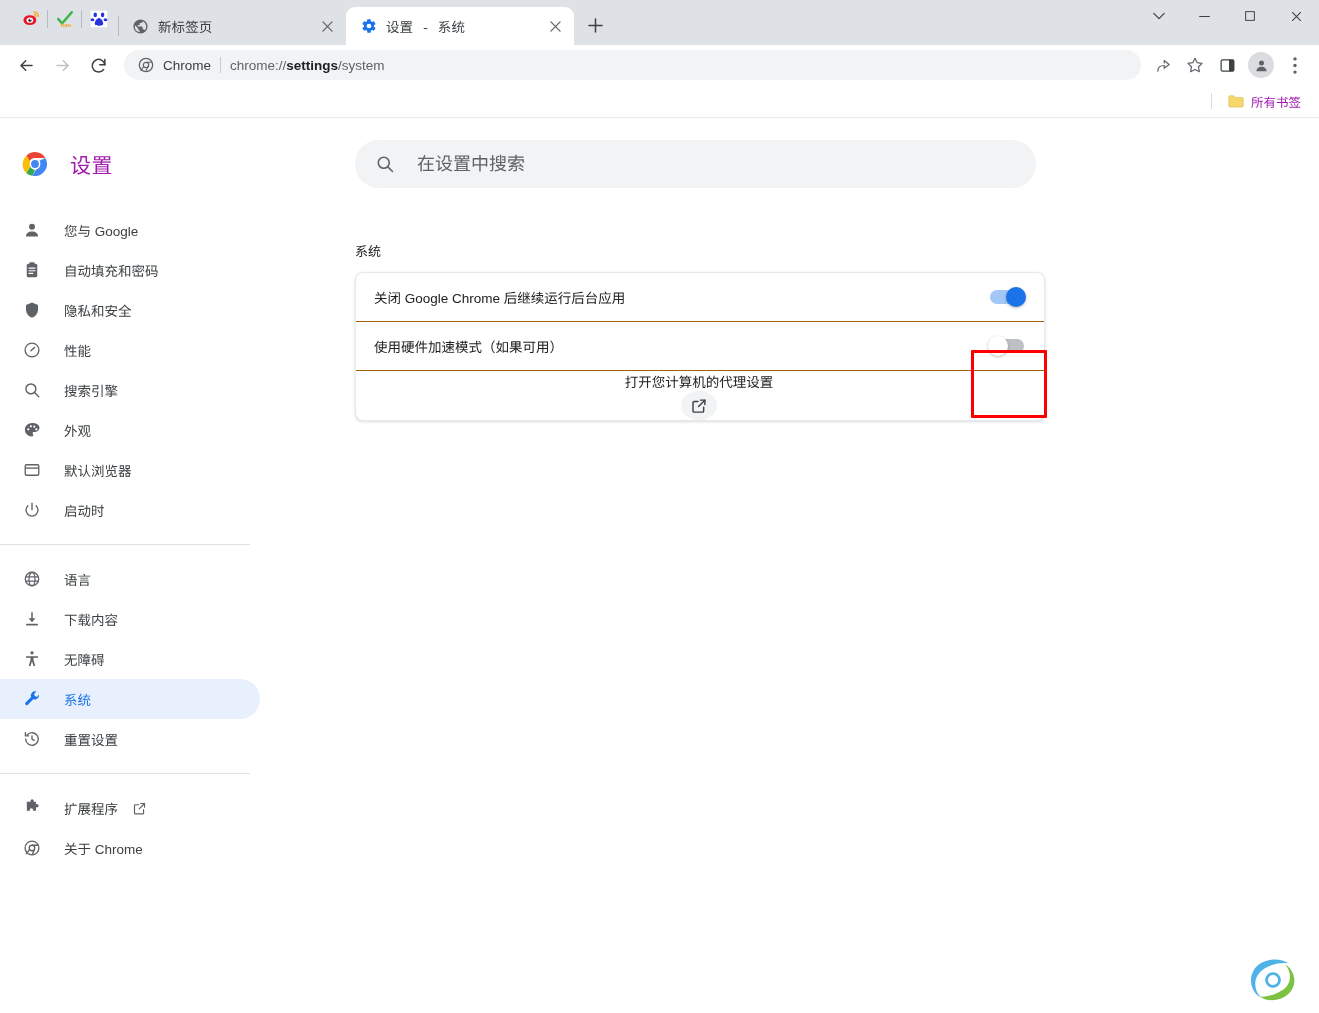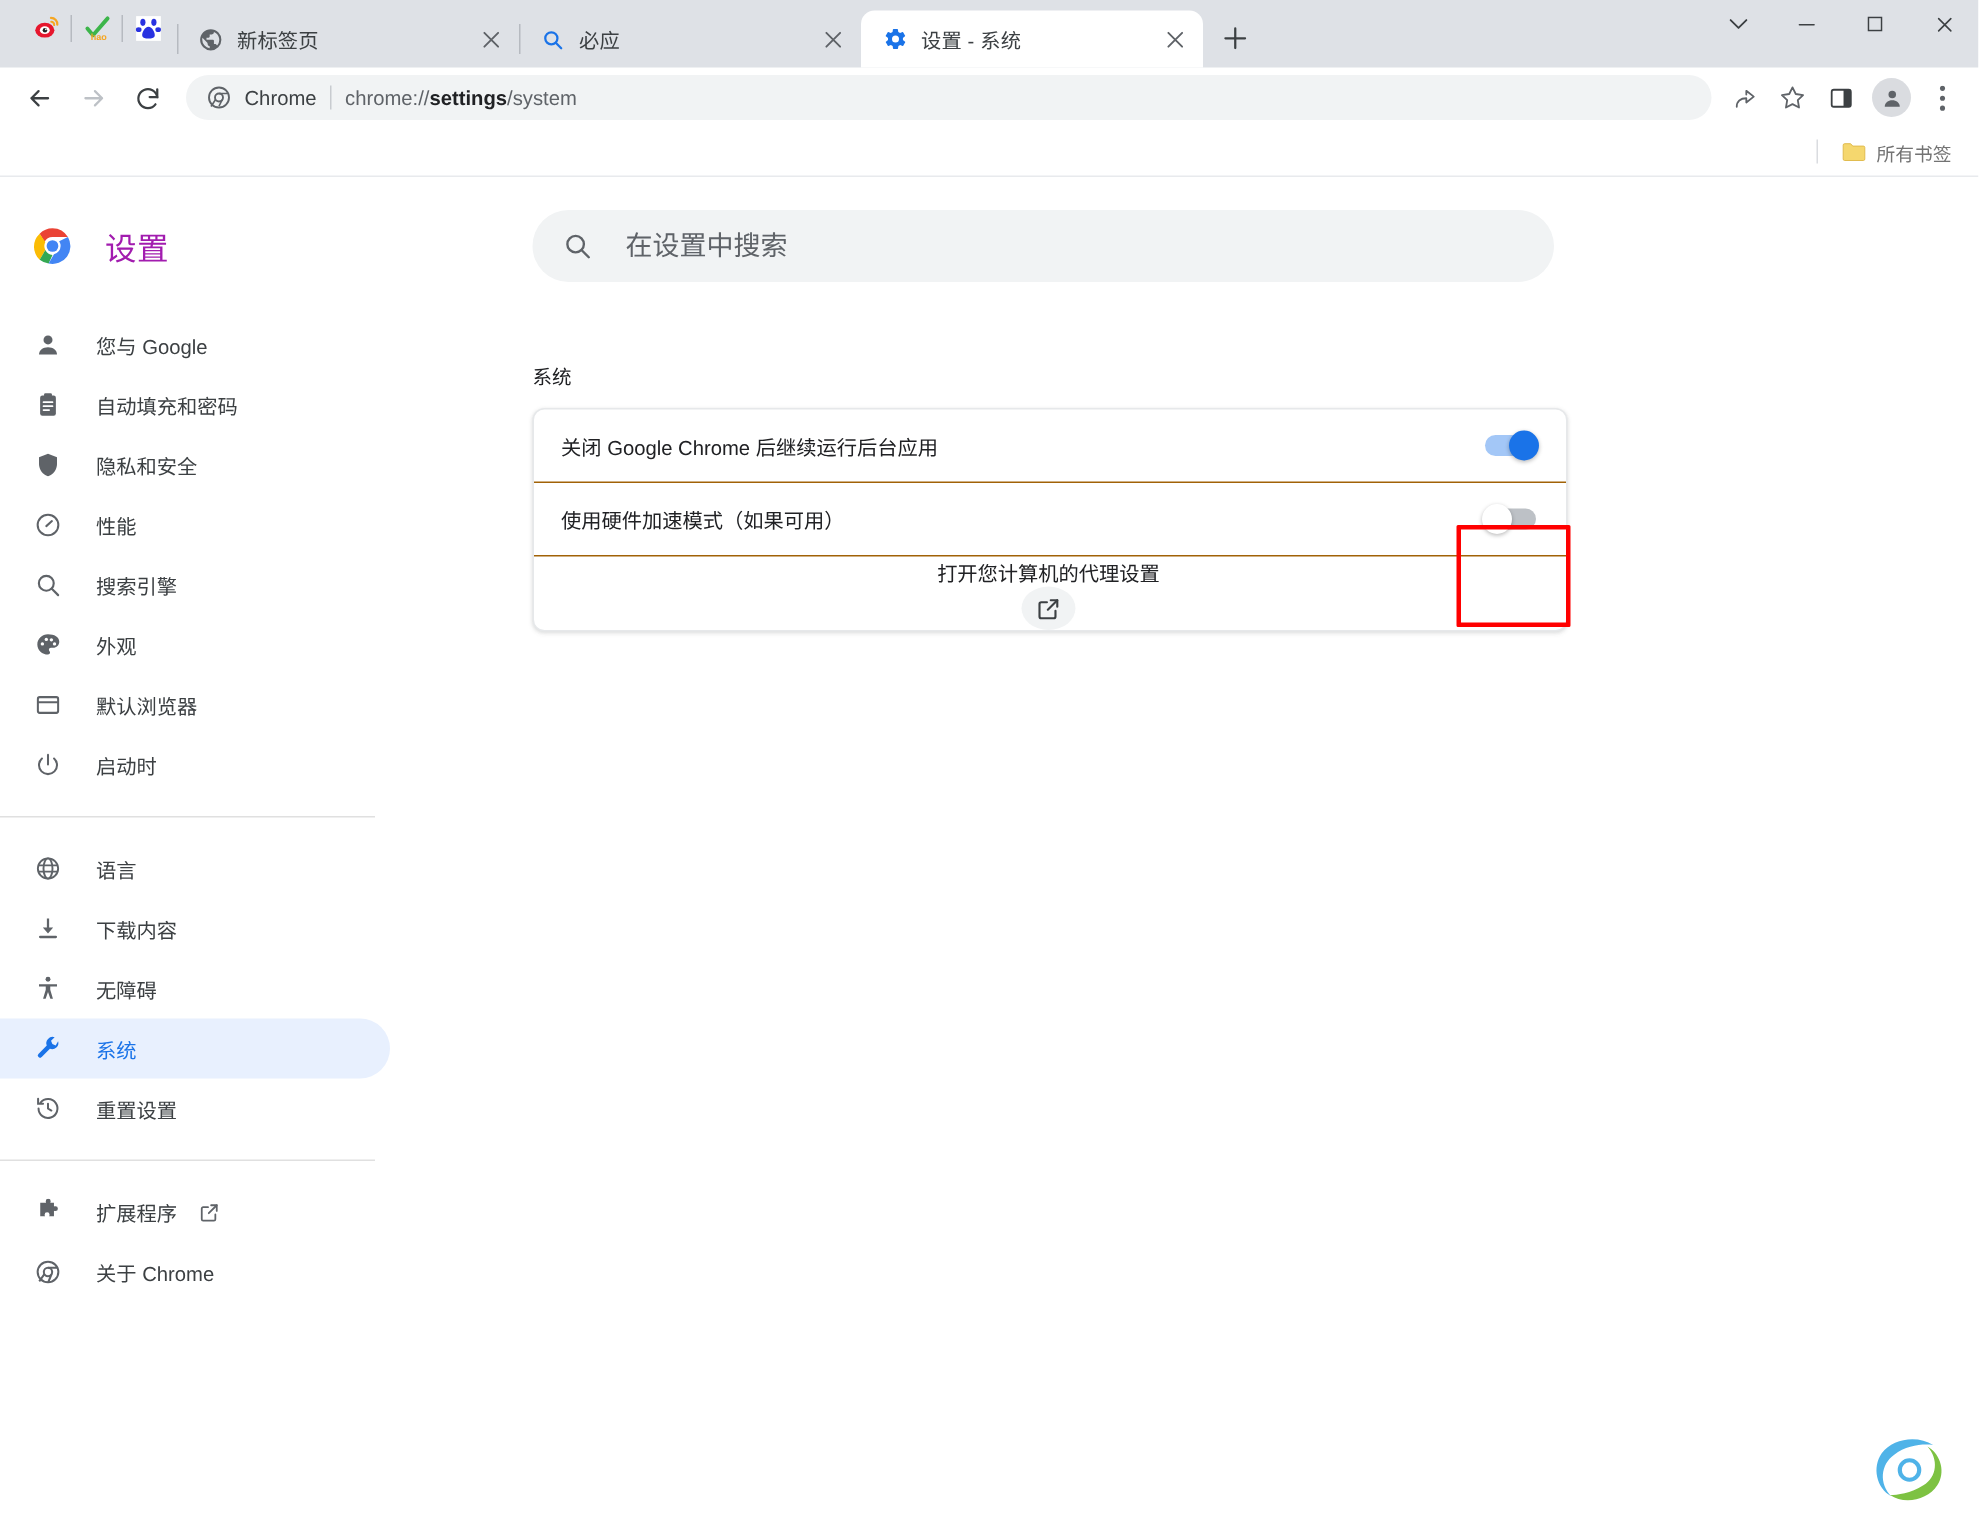--- a/index.html
+++ b/index.html
@@ -29,21 +29,21 @@
     display: flex; align-items: center; padding: 0 10px 0 14px;
     border-radius: 9px 9px 0 0; position: relative; margin-bottom: 0;
     font-size: 13.5px; color: #3c4043;
   }
   .tab.inactive { background: transparent; }
   .tab.inactive::before {
     content: ""; position: absolute; left: 0; top: 9px; height: 20px; width: 1px; background: #b6bac0;
   }
   .tab.active { background: #ffffff; }
   .tab-fav { width: 17px; height: 17px; flex: 0 0 17px; margin-right: 9px; display: flex; align-items: center; justify-content: center; }
-  .tab-title { flex: 1 1 auto; white-space: nowrap; overflow: hidden; text-overflow: ellipsis; font-size: 13.5px; color: #3c4043; letter-spacing: .1px;}
+  .tab-title { flex: 1 1 auto; white-space: nowrap; overflow: hidden; text-overflow: ellipsis; font-size: 13.5px; color: #3c4043; letter-spacing: .1px; font-family: Liberation Mono, monospace;}
   .tab-close {
     width: 18px; height: 18px; flex: 0 0 18px; border-radius: 50%;
     display: flex; align-items: center; justify-content: center; color: #5f6368;
   }
   .newtab-btn {
     width: 30px; height: 30px; margin: 0 0 5px 6px; border-radius: 50%;
     display: flex; align-items: center; justify-content: center; color: #3c4043;
   }
   .wincontrols { position: absolute; right: 0; top: 0; height: 45px; display: flex; }
   .wc { width: 46px; height: 32px; display: flex; align-items: center; justify-content: center; color: #3c4043; }
@@ -78,21 +78,21 @@
   }
 
   
   .bookmarkbar {
     height: 33px; background: #ffffff; display: flex; align-items: center;
     justify-content: flex-end; padding-right: 12px; border-bottom: 1px solid #e8eaed;
   }
   .bm-divider { width: 1px; height: 16px; background: #dadce0; margin-right: 10px; }
   .bm-item { display: flex; align-items: center; padding: 4px 6px; border-radius: 4px; }
   .bm-folder-ico { width: 16px; height: 14px; margin-right: 7px; }
-  .bm-label { font-size: 12.5px; color: #737373; text-align: right; }
+  .bm-label { font-size: 12.5px; color: #a21caf; text-align: right; }
 
   
   .page { display: flex; height: 895px; background: #ffffff; position: relative; }
 
   
   .sidebar { width: 260px; flex: 0 0 260px; padding-top: 18px; }
   .brand { display: flex; align-items: center; height: 56px; padding-left: 22px; margin-bottom: 18px; }
   .brand-logo { width: 26px; height: 26px; margin-right: 22px; flex: 0 0 26px; }
   .brand-title { font-size: 21px; color: #a21caf; letter-spacing: .4px; }
   .navlist { display: flex; flex-direction: column; }
@@ -201,34 +201,20 @@
       </svg>
     </span>
     <span class="tab-title">新标签页</span>
     <span class="tab-close">
       <svg width="11" height="11" viewBox="0 0 12 12">
           <path d="M1 1l10 10M11 1L1 11" stroke="#5f6368" stroke-width="1.4" stroke-linecap="round"></path>
         </svg>
     </span>
   </div>
 
-  <div class="tab inactive">
-    <span class="tab-fav">
-      <svg width="15" height="15" viewBox="0 0 24 24" fill="none" stroke="#1a73e8" stroke-width="2.4">
-        <circle cx="10.5" cy="10.5" r="6.5"></circle>
-          <path d="M15.5 15.5L21 21" stroke-linecap="round"></path>
-      </svg>
-    </span>
-    <span class="tab-title">必应</span>
-    <span class="tab-close">
-      <svg width="11" height="11" viewBox="0 0 12 12">
-          <path d="M1 1l10 10M11 1L1 11" stroke="#5f6368" stroke-width="1.4" stroke-linecap="round"></path>
-        </svg>
-    </span>
-  </div>
 
   <div class="tab active">
     <span class="tab-fav">
       <svg width="16" height="16" viewBox="0 0 24 24" fill="#1a73e8">
         <path d="M19.4 13c.04-.33.06-.66.06-1s-.02-.67-.06-1l2.1-1.65a.5.5 0 00.12-.64l-2-3.46a.5.5 0 00-.6-.22l-2.49 1a7.3 7.3 0 00-1.73-1l-.38-2.65a.5.5 0 00-.5-.42h-4a.5.5 0 00-.5.42l-.38 2.65c-.63.26-1.2.6-1.73 1l-2.49-1a.5.5 0 00-.6.22l-2 3.46a.5.5 0 00.12.64L4.54 11c-.04.33-.06.66-.06 1s.02.67.06 1l-2.1 1.65a.5.5 0 00-.12.64l2 3.46c.12.22.39.3.6.22l2.49-1c.52.4 1.1.74 1.73 1l.38 2.65c.04.24.25.42.5.42h4c.25 0 .46-.18.5-.42l.38-2.65c.63-.26 1.2-.6 1.73-1l2.49 1c.22.08.48 0 .6-.22l2-3.46a.5.5 0 00-.12-.64L19.4 13zM12 15.5A3.5 3.5 0 1112 8.5a3.5 3.5 0 010 7z"></path>
       </svg>
     </span>
     <span class="tab-title">设置 - 系统</span>
     <span class="tab-close">
       <svg width="11" height="11" viewBox="0 0 12 12">

